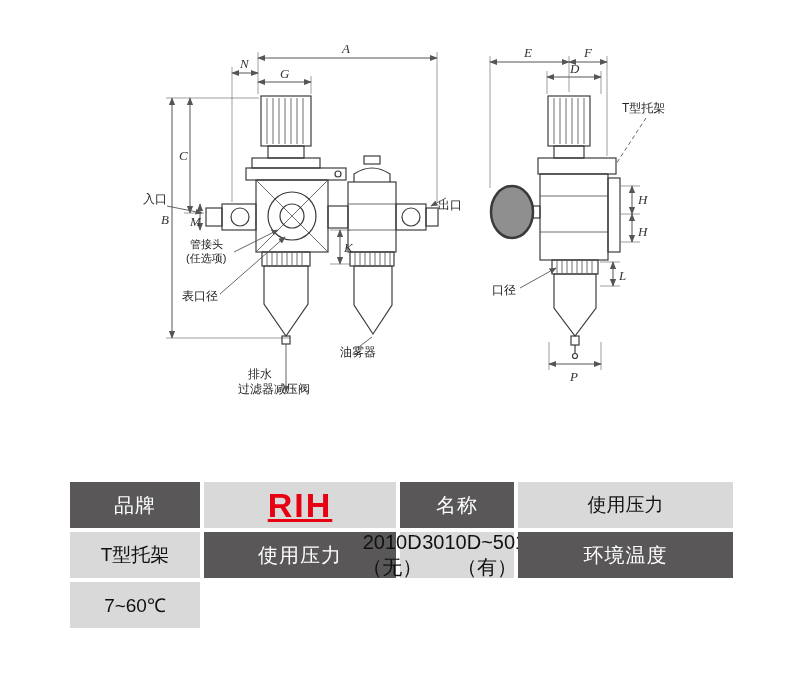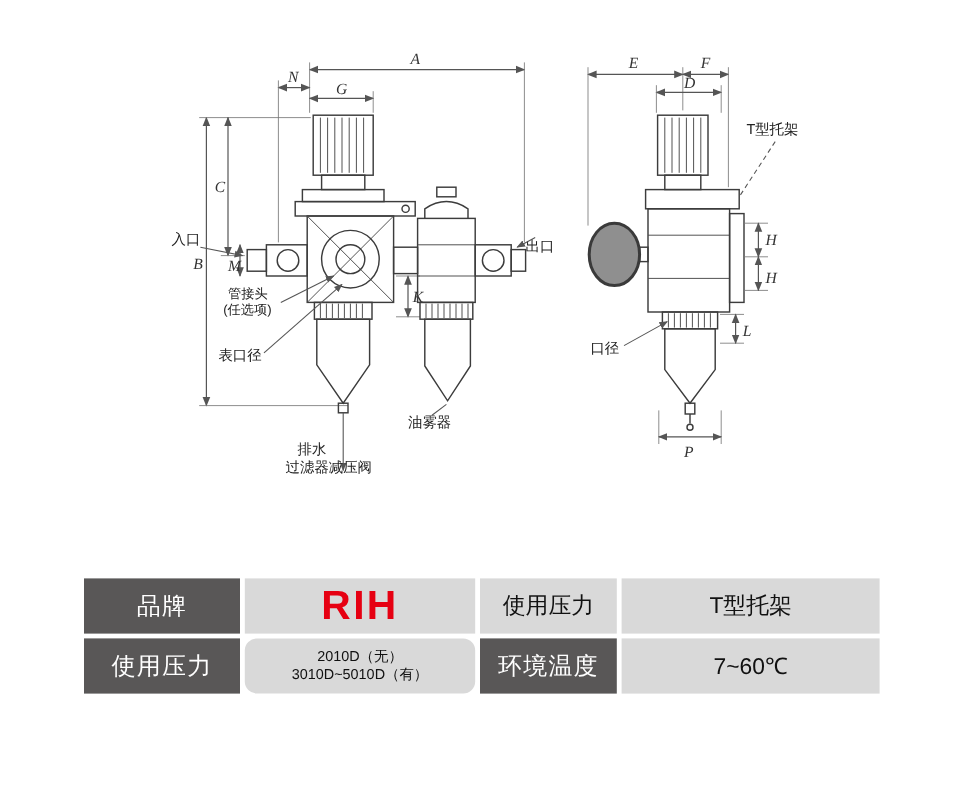--- a/index.html
+++ b/index.html
@@ -26,22 +26,22 @@
   .spec-table {
     position:absolute; left:70px; top:482px;
     display:grid;
     grid-template-columns:130px 192px 114px 215px;
     grid-auto-rows:46px;
     gap:4px;
   }
   .cell { display:flex; align-items:center; justify-content:center; text-align:center; }
   .cell.label { background:#595757; color:#ffffff; font-size:20px; letter-spacing:1px; }
   .cell.value { background:#d9d9d9; color:#111; font-size:19px; }
-  .cell.value.brand { color:#e60012; font-weight:bold; font-size:34px; letter-spacing:2px; }
-  .cell.value.multi { flex-direction:column; font-size:12px; line-height:1.25;border-radius:10px; }
+  .cell.value.brand { color:#e60012; font-weight:bold; font-size:34px; letter-spacing:2px;text-decoration:underline; }
+  .cell.value.multi { font-size:20px; line-height:1.25; }
 </style>
 </head>
 <body>
 
 <div class="page">
 
   <div class="drawing-area">
     <svg width="800" height="470" viewBox="0 0 800 470" xmlns="http://www.w3.org/2000/svg">
       <defs>
         <marker id="arr" viewBox="0 0 10 10" refX="9" refY="5" markerWidth="8" markerHeight="8" orient="auto-start-reverse">
@@ -286,20 +286,21 @@
           <text class="dimtxt" x="570" y="381">P</text>
         </g>
       </g>
     </svg>
   </div>
 
   <div class="spec-table">
 
     <div class="cell label">品牌</div>
     <div class="cell value brand">RIH</div>
+    <div class="cell label">名称</div>
     <div class="cell value">使用压力</div>
 
     <div class="cell value">T型托架</div>
     <div class="cell label">使用压力</div>
     <div class="cell value multi">
       <div>2010D（无）</div>
       <div>3010D~5010D（有）</div>
     </div>
 
     <div class="cell label">环境温度</div>

